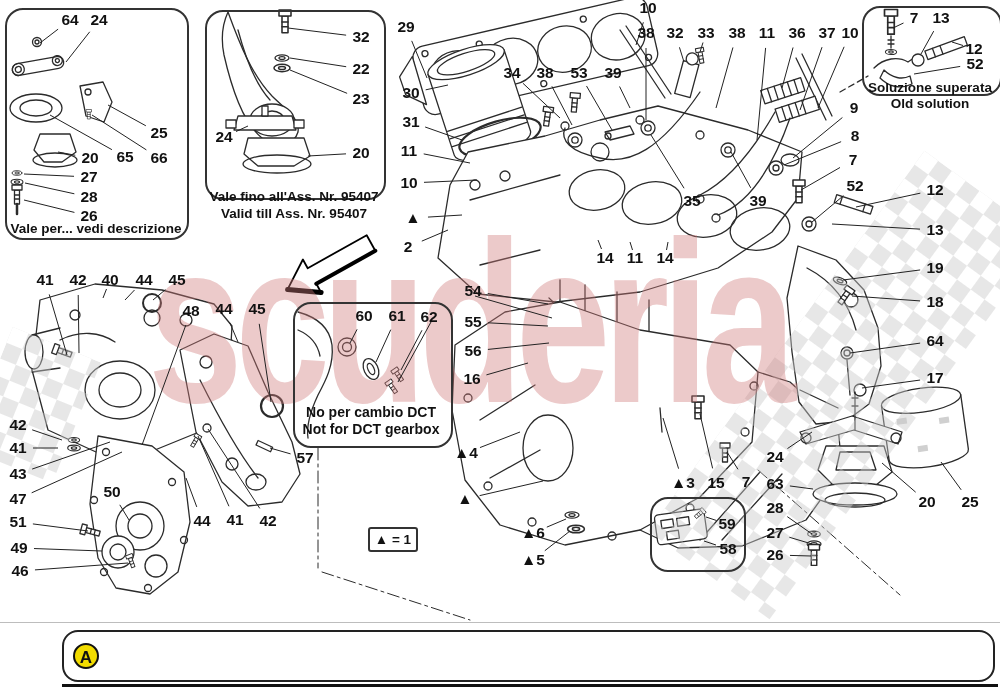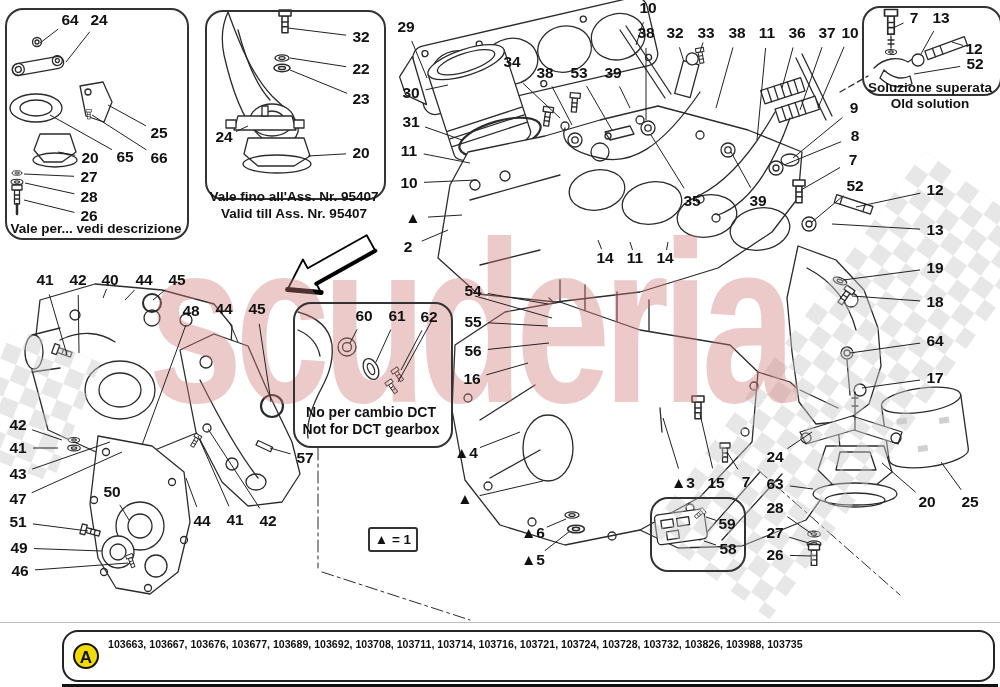--- a/index.html
+++ b/index.html
@@ -467,21 +467,21 @@
       <div class="co" style="left: 941px; top: 18px;">13</div>
       <div class="co" style="left: 974px; top: 49px;">12</div>
       <div class="co" style="left: 975px; top: 64px;">52</div>
       <div class="co" style="left: 406px; top: 27px;">29</div>
       <div class="co" style="left: 411px; top: 93px;">30</div>
       <div class="co" style="left: 411px; top: 122px;">31</div>
       <div class="co" style="left: 409px; top: 151px;">11</div>
       <div class="co" style="left: 409px; top: 183px;">10</div>
       <div class="co" style="left: 413px; top: 218px;">▲</div>
       <div class="co" style="left: 408px; top: 247px;">2</div>
-      <div class="co" style="left: 512px; top: 62px; text-align: center;">34</div>
+      <div class="co" style="left: 512px; top: 73px; text-align: center;">34</div>
       <div class="co" style="left: 545px; top: 73px;">38</div>
       <div class="co" style="left: 579px; top: 73px;">53</div>
       <div class="co" style="left: 613px; top: 73px;">39</div>
       <div class="co" style="left: 648px; top: 8px;">10</div>
       <div class="co" style="left: 646px; top: 33px;">38</div>
       <div class="co" style="left: 675px; top: 33px;">32</div>
       <div class="co" style="left: 706px; top: 33px;">33</div>
       <div class="co" style="left: 737px; top: 33px;">38</div>
       <div class="co" style="left: 767px; top: 33px;">11</div>
       <div class="co" style="left: 797px; top: 33px;">36</div>
@@ -543,17 +543,16 @@
       <div class="co" style="left: 775px; top: 555px;">26</div>
       <div class="co" style="left: 727px; top: 524px;">59</div>
       <div class="co" style="left: 728px; top: 549px;">58</div>
       <div class="co" style="left: 927px; top: 502px;">20</div>
       <div class="co" style="left: 970px; top: 502px;">25</div>
     </div>
 
   <div class="banner">
     <div class="badge">A</div>
     <div class="txt">
-      <div>103663, 103667, 103676, 103677, 103689, 103692, 103708, 103711, 103714, 103716, 103721, 103724, 103728, 103732, 103826, 103988, 103735</div>
     </div>
   </div>
   <div class="blackline"></div>
 </div>
 
 </body></html>

